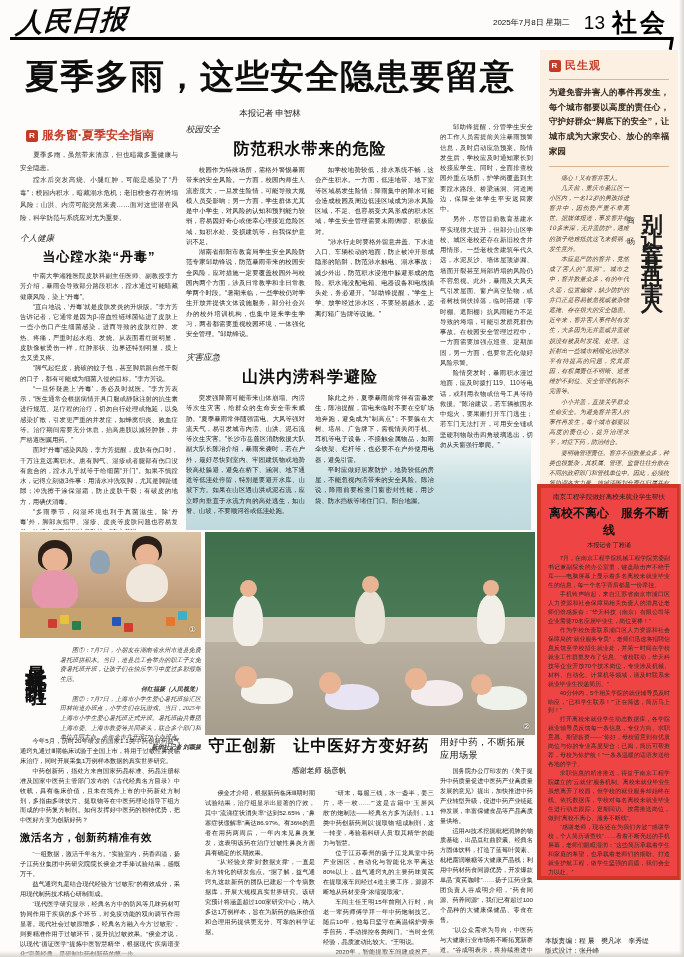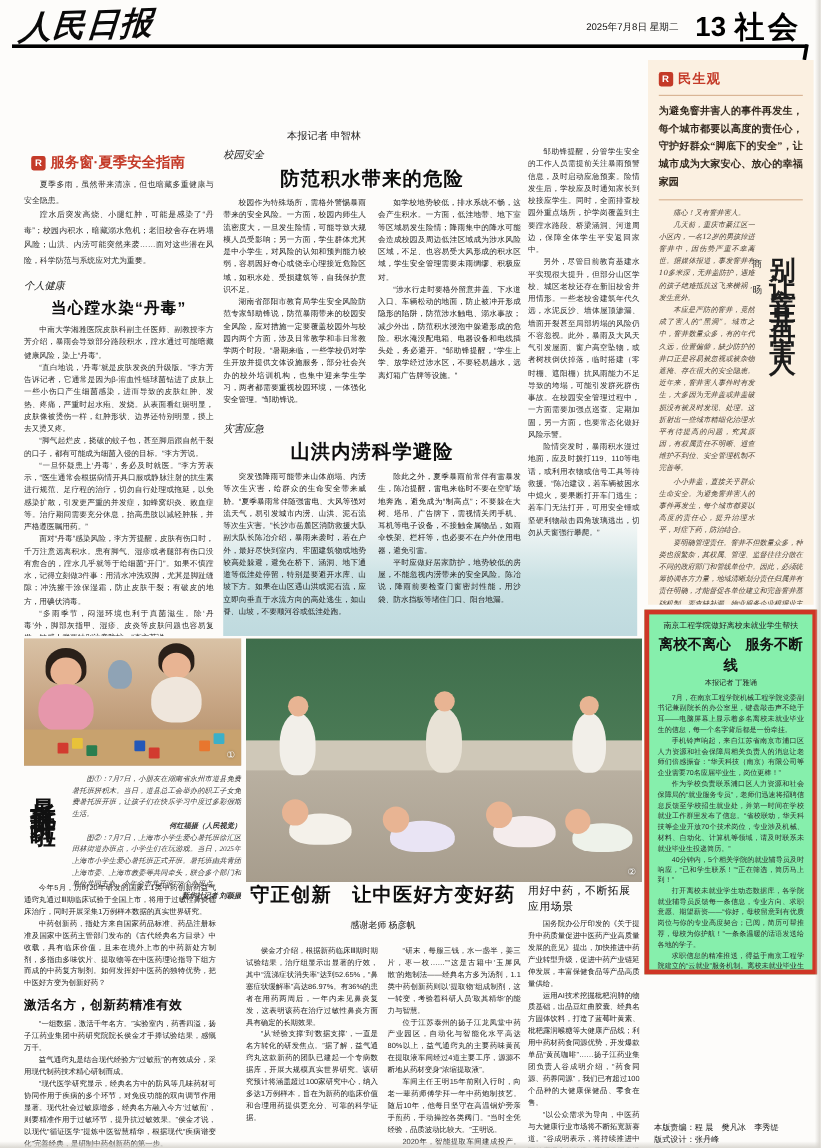--- a/index.html
+++ b/index.html
@@ -6,21 +6,21 @@
   #page{position:relative;width:684px;height:957px;background:#fdfcfa;overflow:hidden;
         font-family:"Liberation Sans",sans-serif;color:#222;}
   .abs{position:absolute;}
   p{margin:0;}
   .jbody p{text-indent:2em;text-align:justify;line-height:1.6;}
   
   .logo{left:16px;top:3px;font-family:"DejaVu Serif",serif;font-weight:900;font-style:italic;
         font-size:27px;color:#0a0a0a;transform:rotate(-2deg) skewX(-6deg);letter-spacing:1px;}
   .mast-right{top:6px;right:16px;display:flex;align-items:center;}
   .mast-date{font-size:8px;color:#111;margin-right:14px;}
-  .mast-num{font-size:23px;font-weight:700;margin-right:7px;color:#000;}
+  .mast-num{font-size:19px;font-weight:400;margin-right:7px;color:#000;}
   .mast-sec{font-size:25px;font-weight:700;letter-spacing:3px;color:#000;}
   .mast-rule{left:10px;right:11px;top:37px;height:2.5px;background:#000;}
   .mast-hook{right:11px;top:37px;width:2.5px;height:13px;background:#000;transform:rotate(10deg);transform-origin:top center;}
   
   .lead-hl{left:22px;top:54px;width:496px;text-align:center;font-size:34px;font-weight:900;
            letter-spacing:1px;color:#0d0d0d;}
   .lead-by{left:22px;top:108px;width:496px;text-align:center;font-size:8.5px;
            font-family:"Liberation Serif",serif;color:#222;}
   .kicker{left:26px;top:127px;display:flex;align-items:center;color:#c43a28;font-weight:700;font-size:12px;}
   .kbadge{display:inline-block;width:12px;height:12px;background:#c43a28;color:#fff;font-size:8px;
@@ -67,21 +67,21 @@
   .head{position:absolute;border-radius:50%;background:#e8b493;}
   .hair{position:absolute;border-radius:50% 50% 35% 35%;background:#2a2019;}
   .block{position:absolute;width:9px;height:9px;border-radius:1px;}
   .vtitle{left:22px;top:648px;height:142px;writing-mode:vertical-rl;font-size:21px;font-weight:900;
           font-family:"Liberation Serif",serif;letter-spacing:4px;color:#111;}
   .caps{left:60px;top:646px;width:141px;height:144px;font-size:6px;line-height:1.62;
         font-family:"Liberation Serif",serif;font-style:italic;color:#383838;overflow:hidden;}
   .caps p{text-align:justify;text-indent:2em;}
   .caps .credit{text-align:right;text-indent:0;font-weight:700;}
   
-  .redbox{left:537px;top:508px;width:144px;height:304px;border:4px solid #cf3626;background:#86efac;
+  .redbox{left:537px;top:484px;width:144px;height:396px;border:4px solid #cf3626;background:#ef4444;
           box-sizing:border-box;padding:5px 7px;overflow:hidden;}
   .rb-kick{font-size:6.6px;text-align:center;color:#222;}
   .rb-hl{font-size:12px;font-weight:900;text-align:center;font-family:"Liberation Serif",serif;
          color:#111;margin:3px 0 2px;}
   .rb-by{font-size:6px;text-align:center;font-family:"Liberation Serif",serif;margin-bottom:4px;}
   .rb-body{font-size:5.9px;line-height:1.52;color:#2c2c2c;height:352px;overflow:hidden;}
   .rb-body p{text-indent:2em;text-align:justify;}
   
   .tcm-hl{left:198px;top:736px;width:242px;text-align:center;font-size:16px;font-weight:700;
           letter-spacing:1px;color:#0d0d0d;}
@@ -107,20 +107,21 @@
   <div class="abs mast-right">
     <span class="mast-date">2025年7月8日 星期二</span>
     <span class="mast-num">13</span>
     <span class="mast-sec">社会</span>
   </div>
   <div class="abs mast-rule"></div>
   <div class="abs mast-hook"></div>
 
   <div class="abs bluewash"></div>
 
+  <div class="abs lead-hl">夏季多雨，这些安全隐患要留意</div>
   <div class="abs lead-by">本报记者 申智林</div>
   <div class="abs kicker">
     <span class="kbadge">R</span>
     <span>服务窗·夏季安全指南</span>
   </div>
 
   <div class="abs col col1">
     <div class="intro">
         <p>夏季多雨，虽然带来清凉，但也暗藏多重健康与安全隐患。</p>
         <p>蹚水后突发高烧、小腿红肿，可能是感染了“丹毒”；校园内积水，暗藏溺水危机；老旧校舍存在坍塌风险；山洪、内涝可能突然来袭……面对这些潜在风险，科学防范与系统应对尤为重要。</p>

